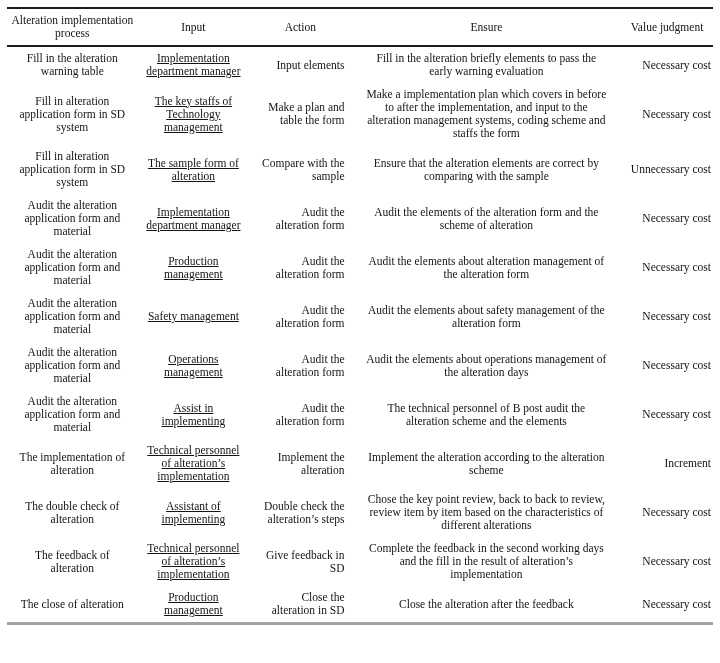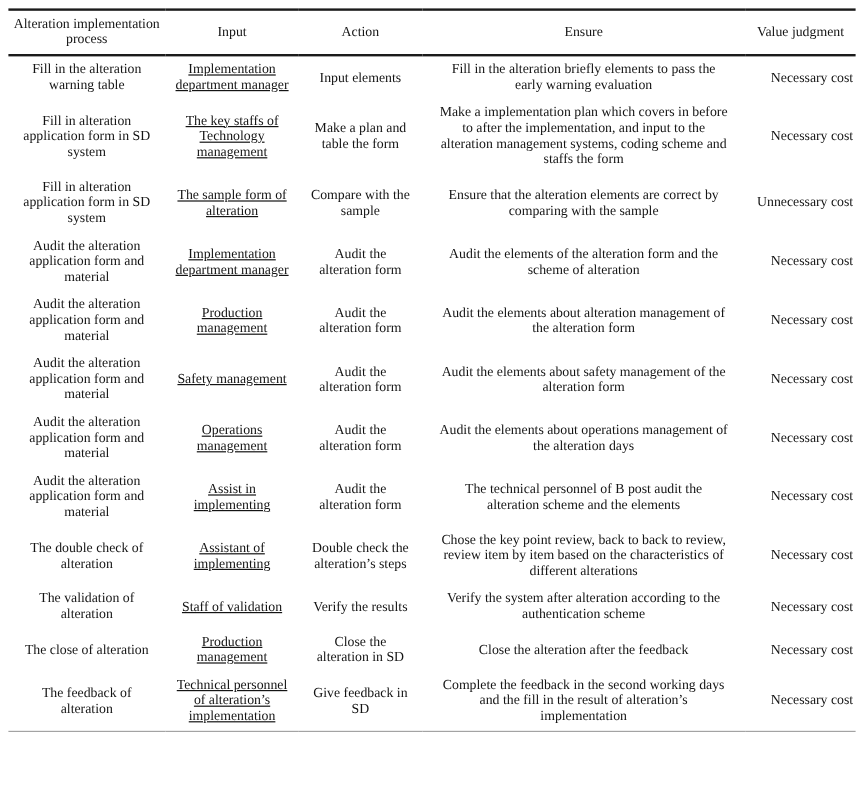--- a/index.html
+++ b/index.html
@@ -13,21 +13,21 @@
     font-family: "Liberation Serif", "DejaVu Serif", serif;
     color: #141414;
     overflow: hidden;
   }
   table.paper-table {
     width: 706px;
     margin: 7px 7px 0 7px;
     border-collapse: collapse;
     table-layout: fixed;
     border-top: 2px solid #1b1b1b;
-    border-bottom: 1px solid #a3a3a3;
+    border-bottom: 3px solid #a3a3a3;
   }
   col.c0 { width: 18.5%; }
   col.c1 { width: 15.8%; }
   col.c2 { width: 14.5%; }
   col.c3 { width: 38.2%; }
   col.c4 { width: 13.0%; }
   th, td {
     font-weight: normal;
     text-align: center;
     vertical-align: middle;
@@ -35,21 +35,21 @@
     line-height: 13px;
     padding: 5px 6px;
     word-wrap: break-word;
   }
   thead th {
     border-bottom: 2px solid #1b1b1b;
     padding: 5px 4px;
   }
   td.col-process { padding: 5px 9px; text-align: center; }
   td.col-input   { padding: 5px 4px; text-decoration: underline; }
-  td.col-action  { padding: 5px 7px; }
+  td.col-action  { padding: 5px 7px; text-align: right; }
   td.col-content { padding: 5px 14px; }
   td.col-value   { padding: 5px 2px; white-space: nowrap; text-align: right; }
 </style>
 </head>
 <body>
 
 <table class="paper-table">
   <colgroup>
     <col class="c0">
       <col class="c1">
@@ -117,41 +117,41 @@
       <td class="col-value">Necessary cost</td>
     </tr>
     <tr>
       <td class="col-process">Audit the alteration application form and material</td>
       <td class="col-input">Assist in implementing</td>
       <td class="col-action">Audit the alteration form</td>
       <td class="col-content">The technical personnel of B post audit the alteration scheme and the elements</td>
       <td class="col-value">Necessary cost</td>
     </tr>
     <tr>
+      <td class="col-process">The implementation of alteration</td>
+      <td class="col-input">Technical personnel of alteration’s implementation</td>
+      <td class="col-action">Implement the alteration</td>
+      <td class="col-content">Implement the alteration according to the alteration scheme</td>
+      <td class="col-value">Increment</td>
+    </tr>
+    <tr>
       <td class="col-process">The double check of alteration</td>
       <td class="col-input">Assistant of implementing</td>
       <td class="col-action">Double check the alteration’s steps</td>
       <td class="col-content">Chose the key point review, back to back to review, review item by item based on the characteristics of different alterations</td>
       <td class="col-value">Necessary cost</td>
     </tr>
     <tr>
-      <td class="col-process">The validation of alteration</td>
-      <td class="col-input">Staff of validation</td>
-      <td class="col-action">Verify the results</td>
-      <td class="col-content">Verify the system after alteration according to the authentication scheme</td>
+      <td class="col-process">The feedback of alteration</td>
+      <td class="col-input">Technical personnel of alteration’s implementation</td>
+      <td class="col-action">Give feedback in SD</td>
+      <td class="col-content">Complete the feedback in the second working days and the fill in the result of alteration’s implementation</td>
       <td class="col-value">Necessary cost</td>
     </tr>
     <tr>
       <td class="col-process">The close of alteration</td>
       <td class="col-input">Production management</td>
       <td class="col-action">Close the alteration in SD</td>
       <td class="col-content">Close the alteration after the feedback</td>
       <td class="col-value">Necessary cost</td>
     </tr>
-    <tr>
-      <td class="col-process">The feedback of alteration</td>
-      <td class="col-input">Technical personnel of alteration’s implementation</td>
-      <td class="col-action">Give feedback in SD</td>
-      <td class="col-content">Complete the feedback in the second working days and the fill in the result of alteration’s implementation</td>
-      <td class="col-value">Necessary cost</td>
-    </tr>
   </tbody>
 </table>
 
 </body></html>

